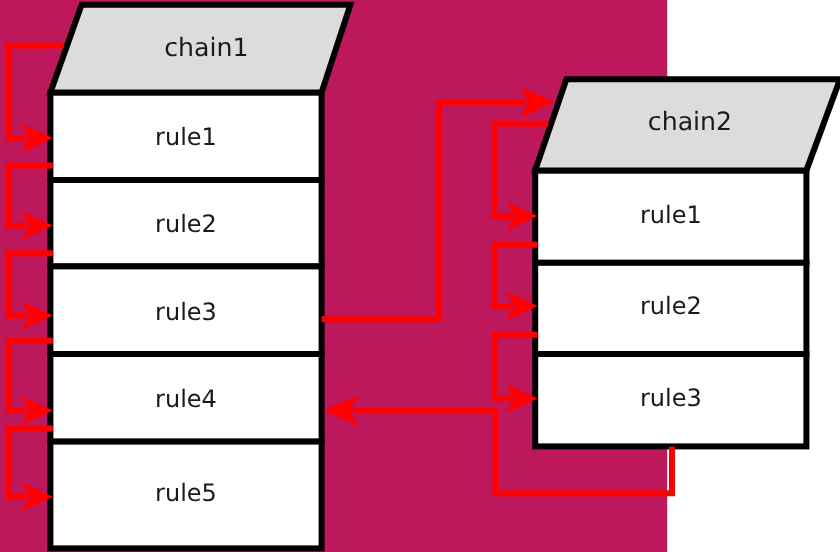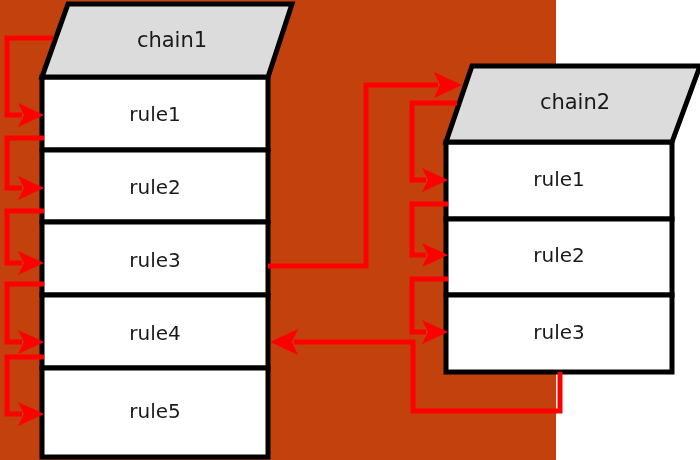--- a/index.html
+++ b/index.html
@@ -10,21 +10,21 @@
   body {
     width: 700px;
     height: 460px;
     overflow: hidden;
     font-family: "DejaVu Sans", sans-serif;
   }
   #diagram-root {
     position: relative;
     width: 556px;
     height: 460px;
-    background: #c2410c;
+    background: #be185d;
   }
   svg.canvas {
     display: block;
     width: 700px;
     height: 460px;
   }
   .chain-header-shape {
     fill: #dcdcdc;
     stroke: #000000;
     stroke-width: 5;

